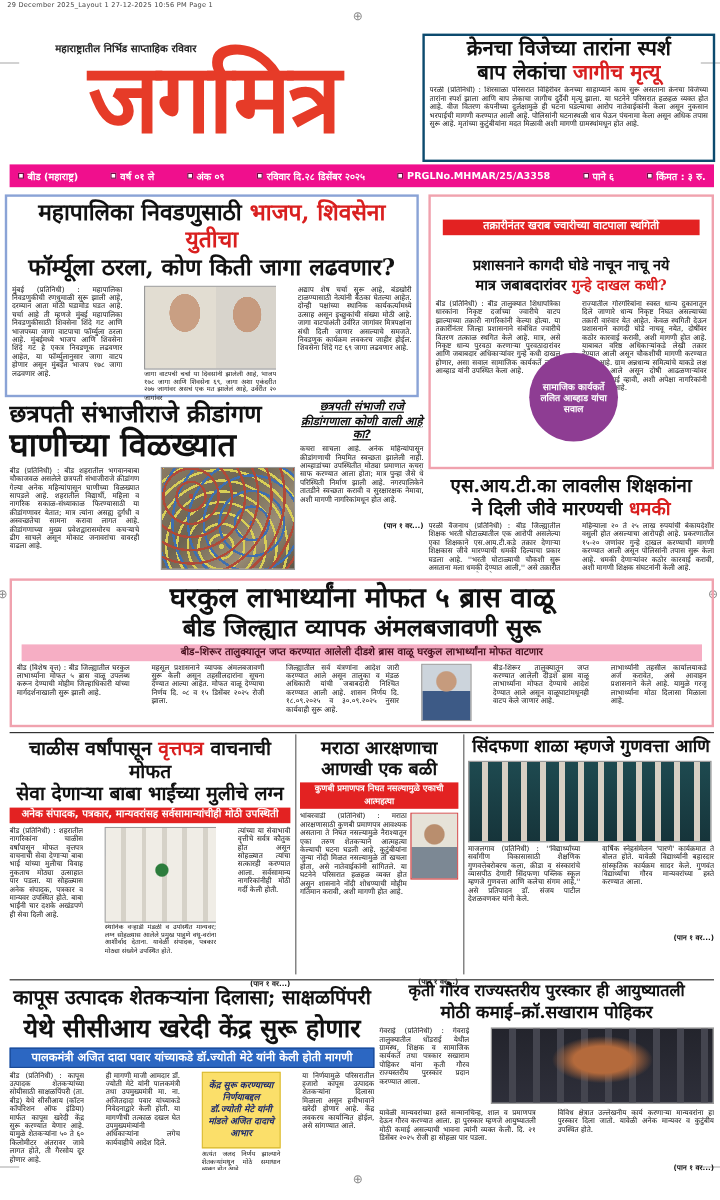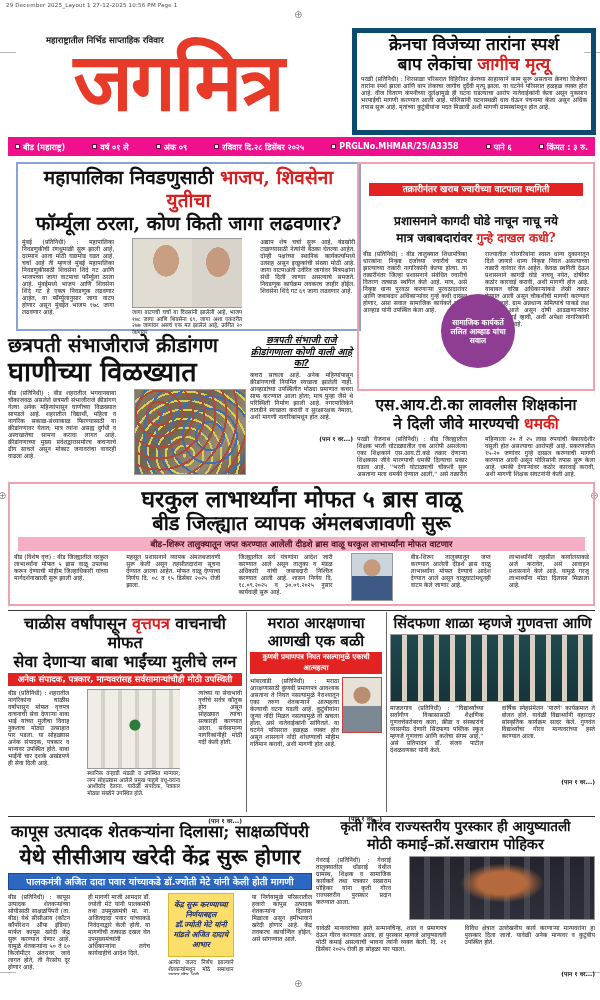--- a/index.html
+++ b/index.html
@@ -11,21 +11,21 @@
   .ctr{text-align:center;}
   .jus{text-align:justify;}
   .red{color:#d91f1f;}
   .tiny{font-size:6px;line-height:7px;}
   .cap{font-size:5.5px;line-height:6.5px;}
   .print-line{font-size:5.5px;color:#444;letter-spacing:.2px;}
   .regmark{font-size:10px;color:#8a8a8a;}
   .tick{position:absolute;height:1px;width:16px;background:#b5b5b5;}
   .masthead-title{font-size:80px;line-height:86px;color:#e63b28;font-weight:bold;letter-spacing:-2px;}
   .tagline{font-size:8.5px;font-weight:bold;color:#222;}
-  .cranebox{border:5px solid #0c4a6e;padding:2px 4px;box-sizing:border-box;}
+  .cranebox{border:2px solid #0c4a6e;padding:2px 4px;box-sizing:border-box;}
   .crane-h{font-size:17px;line-height:19.5px;}
   .strip{background:#f00f8d;display:flex;align-items:center;justify-content:space-between;
          padding:0 7px;box-sizing:border-box;}
   .strip .it{color:#fff;font-weight:bold;font-size:8px;display:flex;align-items:center;gap:3px;white-space:nowrap;}
   .sq{display:inline-block;width:5px;height:5px;background:#fff;border:1px solid #7a0448;box-sizing:border-box;}
   .bluebox{border:2px solid #8aa3d6;box-sizing:border-box;padding:2px 4px;}
   .pinkbox{border:2px solid #f0a2ae;box-sizing:border-box;padding:2px 4px;}
   .h-main{font-size:19px;line-height:23px;}
   .h-med{font-size:12px;line-height:17px;}
   .h-sit{font-size:15.5px;line-height:19px;}
@@ -126,21 +126,21 @@
     <span class="it">
         <span class="sq"></span>
         <span>पाने ६</span>
       </span>
     <span class="it">
         <span class="sq"></span>
         <span>किंमत : ३ रु.</span>
       </span>
   </div>
 
-  <div class="abs bluebox" style="left:16px;top:162px;width:345px;height:169px;">
+  <div class="abs bluebox" style="left:4px;top:162px;width:345px;height:169px;">
     <div class="serif b ctr h-main">
       <span>महापालिका निवडणुसाठी </span><span class="red">भाजप, शिवसेना युतीचा</span>
     </div>
     <div class="serif b ctr h-main">फॉर्म्यूला ठरला, कोण किती जागा लढवणार?</div>
     <div class="cols" style="margin-top:3px;height:108px;">
       <div class="col tiny jus" style="width:102px;">मुंबई (प्रतिनिधी) : महापालिका निवडणुकीची रणधुमाळी सुरू झाली आहे, दरम्यान आता मोठी घडामोड घडत आहे. चर्चा आहे ती म्हणजे मुंबई महापालिका निवडणुकीसाठी शिवसेना शिंदे गट आणि भाजपच्या जागा वाटपाचा फॉर्म्युला ठरला आहे. मुंबईमध्ये भाजप आणि शिवसेना शिंदे गट हे एकत्र निवडणूक लढवणार आहेत, या फॉर्म्युलानुसार जागा वाटप होणार असून मुंबईत भाजप १७८ जागा लढवणार आहे.</div>
       <div class="col" style="width:122px;">
         <div class="ph ph-leaders" style="width:120px;height:70px;"></div>
         <div class="cap jus" style="margin-top:1px;height:34px;overflow:hidden;">जागा वाटपची चर्चा या दिवसांनी झालेली आहे, भाजप १७८ जागा आणि शिवसेना ६९, जागा अशा एकंदरीत २७७ जागांवर असचं एक मत झालेलं आहे, उर्वरीत २० जागांवर</div>
       </div>

